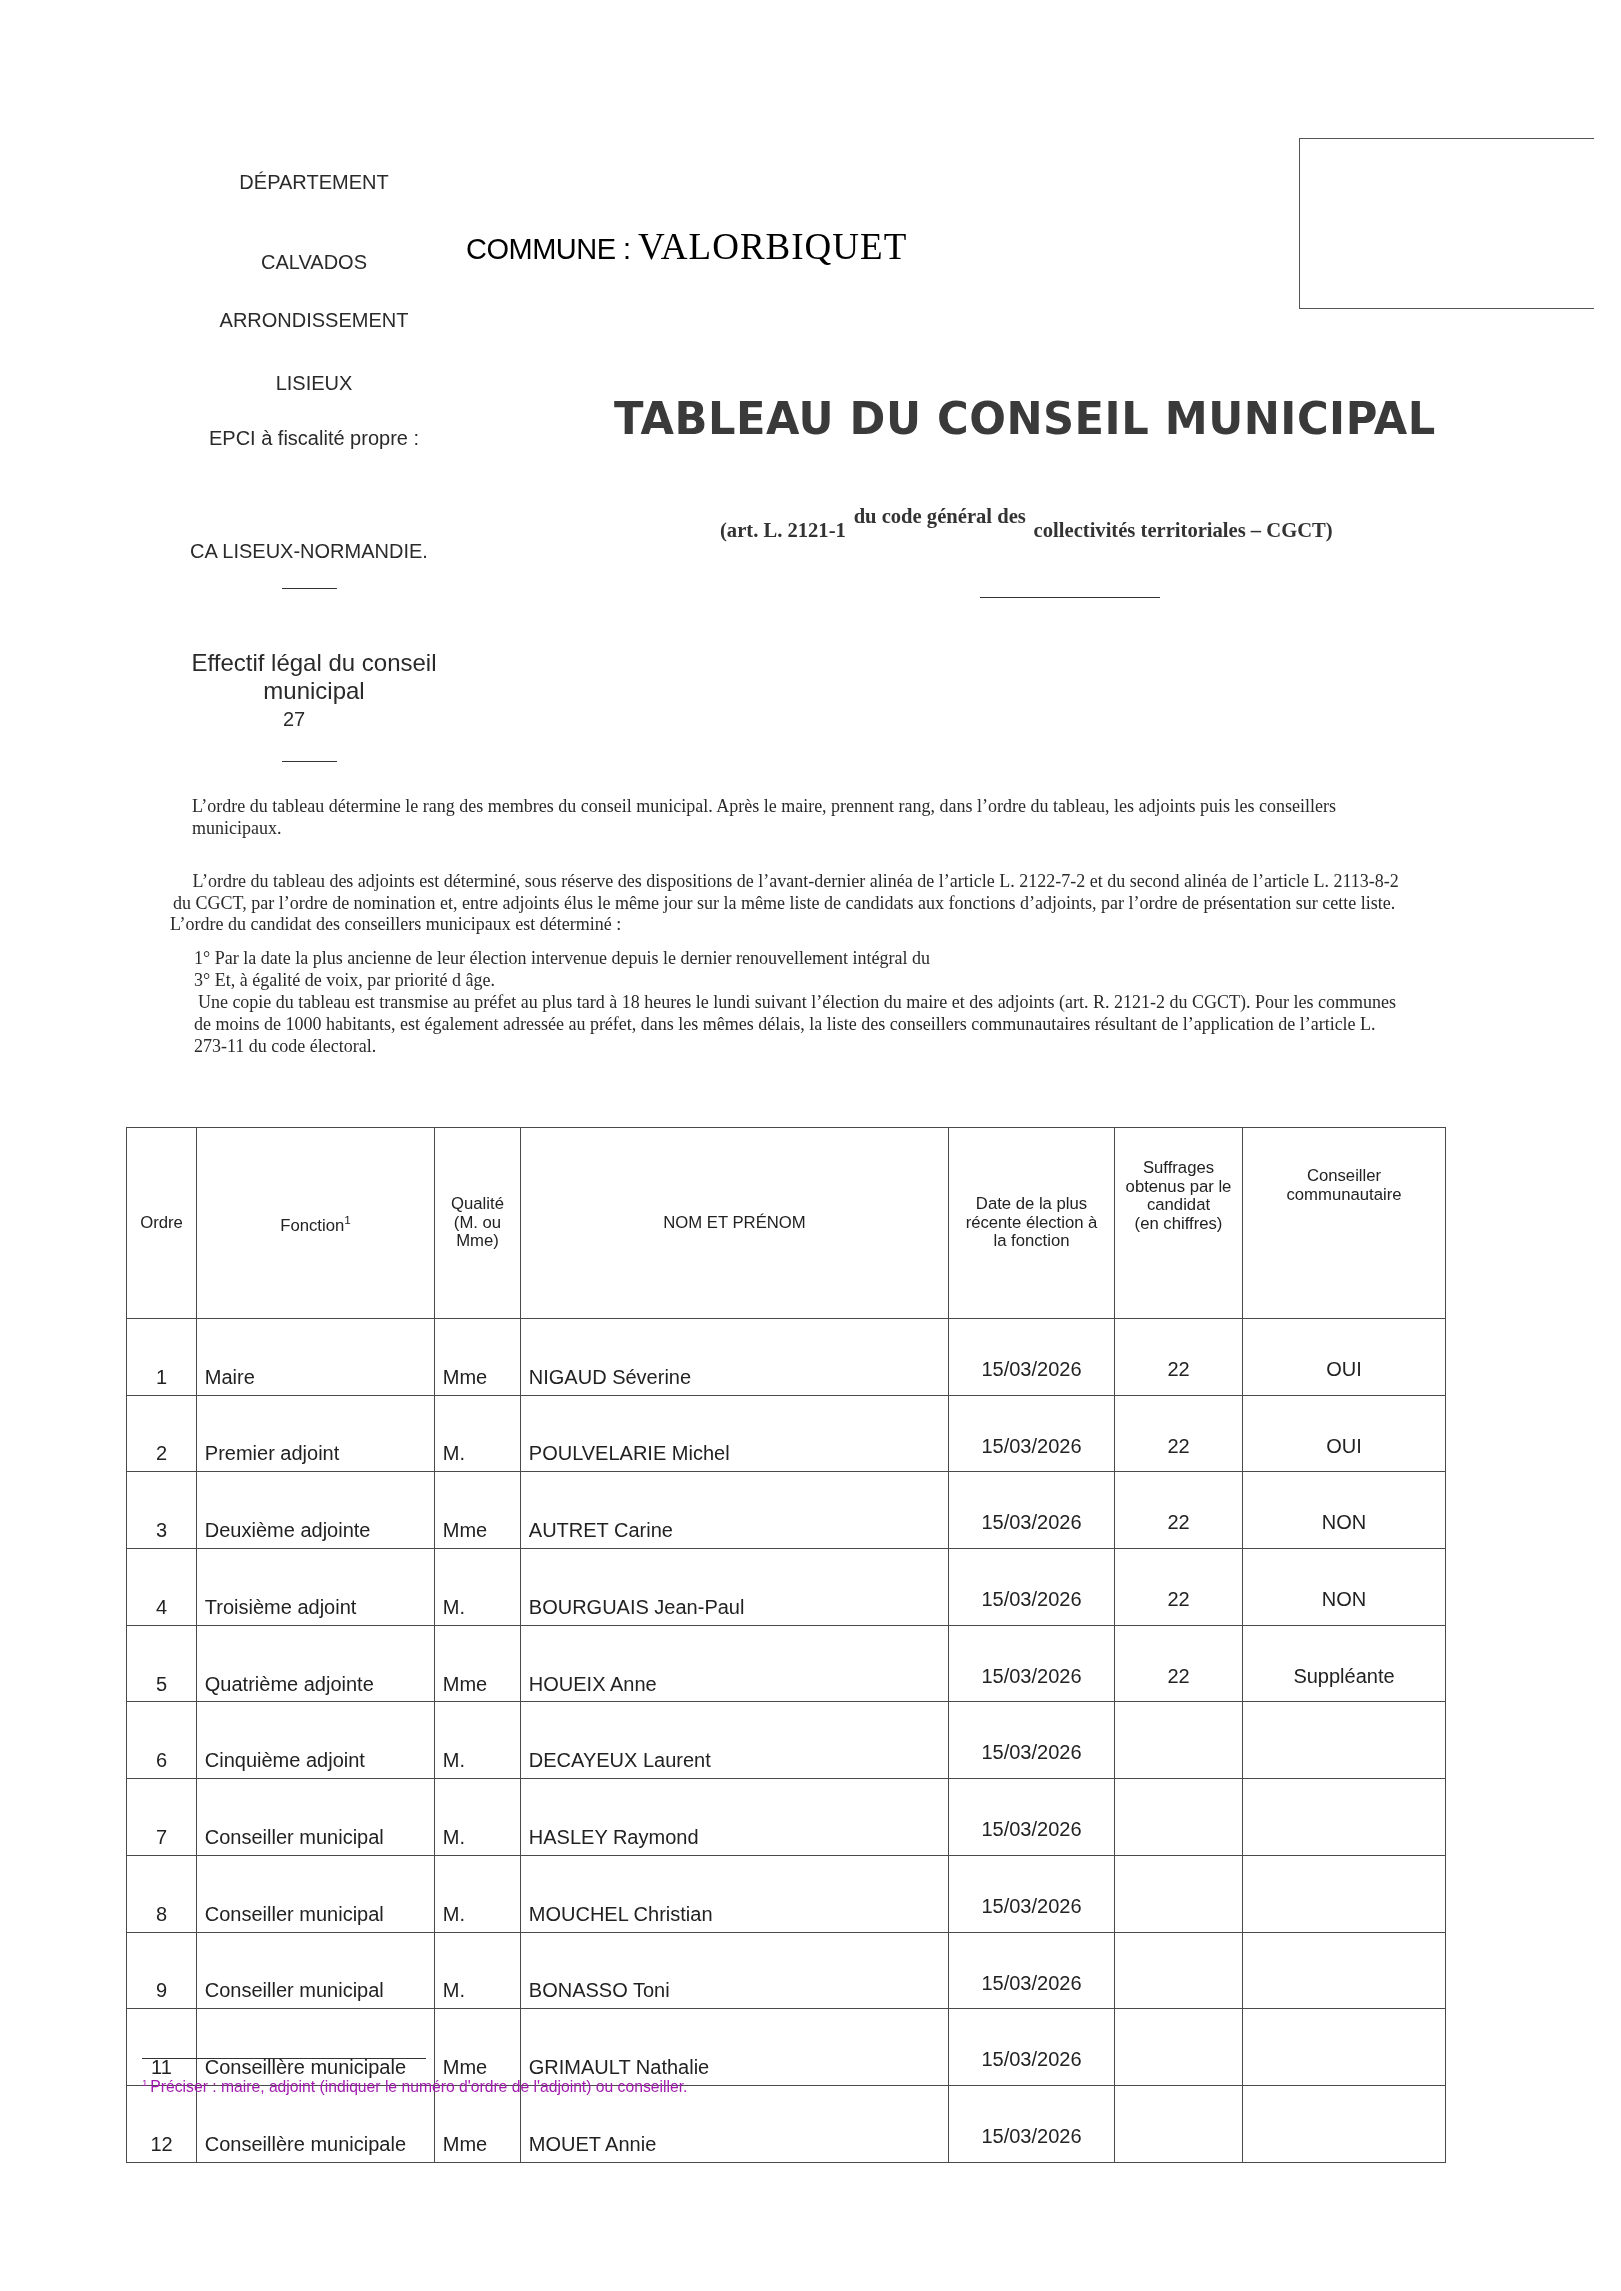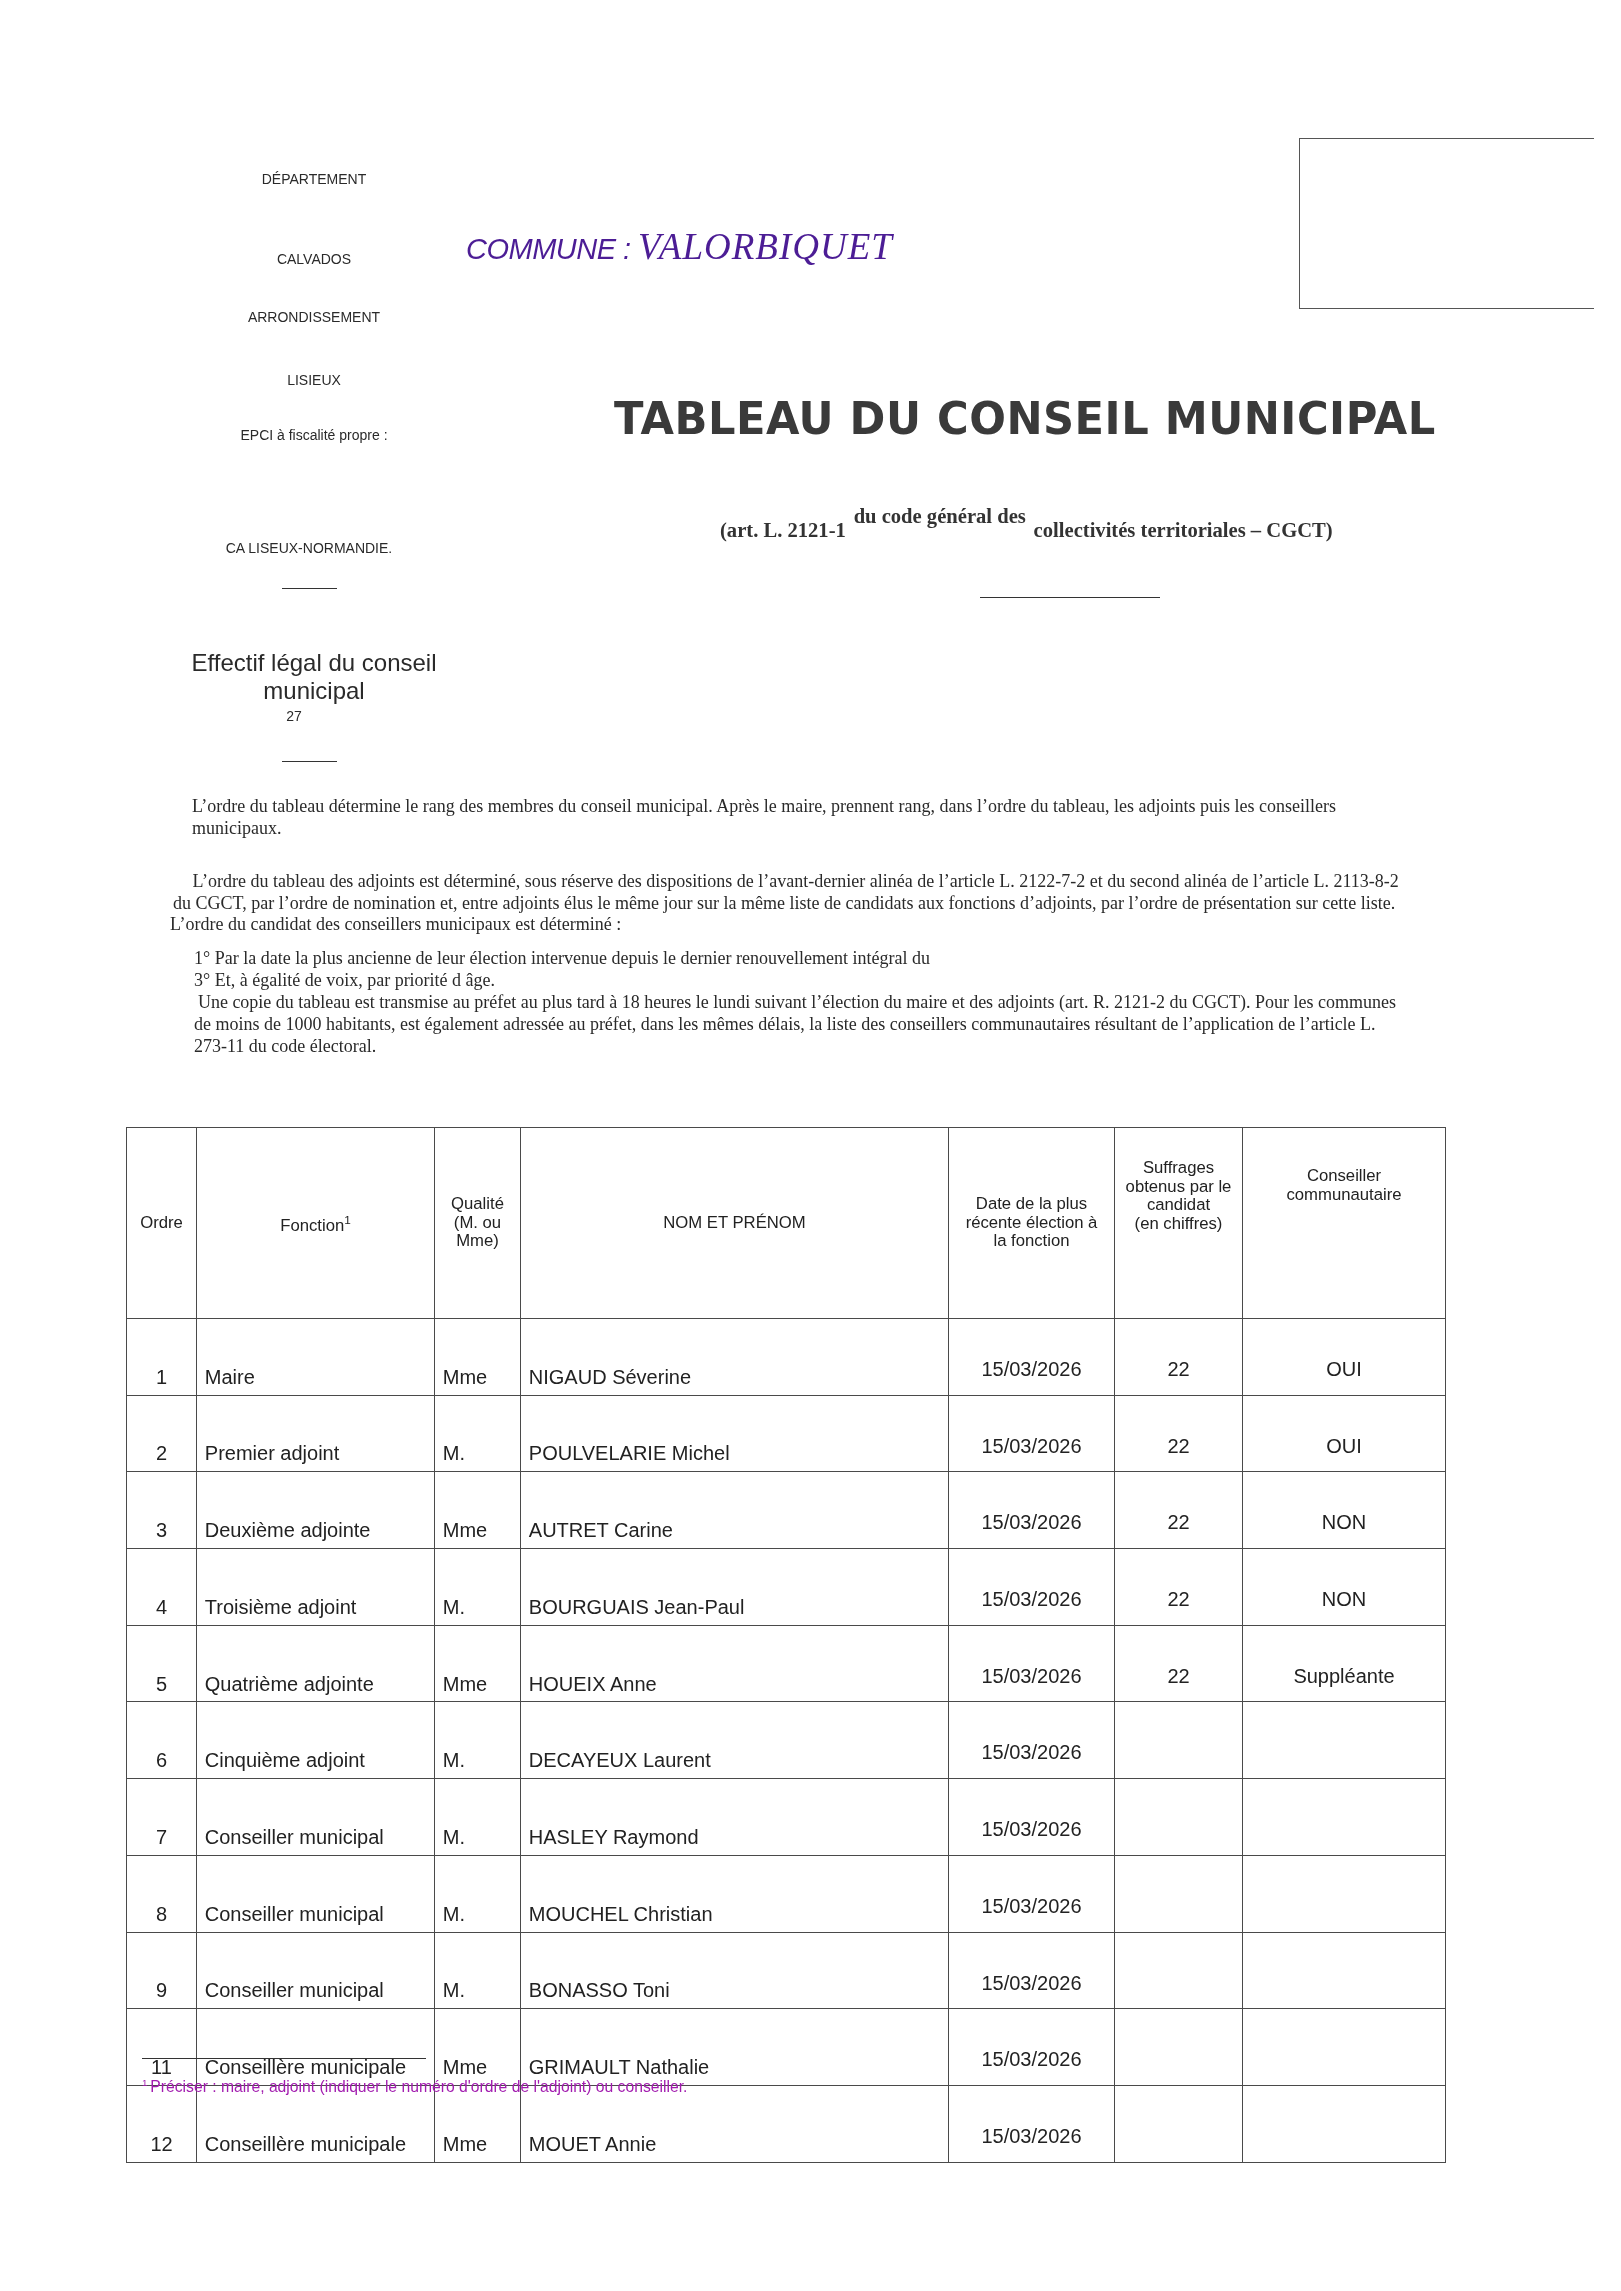--- a/index.html
+++ b/index.html
@@ -1,20 +1,20 @@
 <!DOCTYPE html>
 <html><head>
 <meta charset="utf-8">
 <style>
   html, body { margin: 0; padding: 0; background: #ffffff; }
   body { width: 1621px; height: 2292px; position: relative; overflow: hidden; color: #1e1e1e; }
-  .lb { position: absolute; width: 314px; text-align: center; font-family: "Liberation Sans", sans-serif; font-size: 14px; color: #2a2a2a; }
+  .lb { position: absolute; width: 314px; text-align: center; font-family: "Liberation Sans", sans-serif; font-size: 20px; color: #2a2a2a; }
   .short-rule { position: absolute; height: 0; border-top: 1.5px solid #333; }
 
-  .commune { position: absolute; left: 466px; top: 225px; font-size: 29px; color: #4c1d95; white-space: nowrap; font-style: italic; }
+  .commune { position: absolute; left: 466px; top: 225px; font-size: 29px; color: #000000; white-space: nowrap; }
   .commune .lbl { font-family: "Liberation Sans", sans-serif; letter-spacing: -0.5px; }
   .commune .val { font-family: "Liberation Serif", serif; font-size: 37px; letter-spacing: 1px; }
 
   .title { position: absolute; left: 614px; top: 392px; font-family: "DejaVu Sans", sans-serif; font-weight: bold; font-size: 45px; color: #3a3a3a; letter-spacing: 0.5px; white-space: nowrap; transform: scaleX(0.96); transform-origin: left; }
 
   .article { position: absolute; left: 720px; top: 519px; font-family: "Liberation Serif", serif; font-weight: bold; font-size: 20.6px; color: #333; white-space: nowrap; }
   .article .sup { position: relative; top: -13.7px; margin: 0 7.8px; }
 
   .box { position: absolute; left: 1299px; top: 138px; width: 294px; height: 169px; border-top: 1.5px solid #555; border-left: 1.5px solid #555; border-bottom: 1.5px solid #555; }
 

